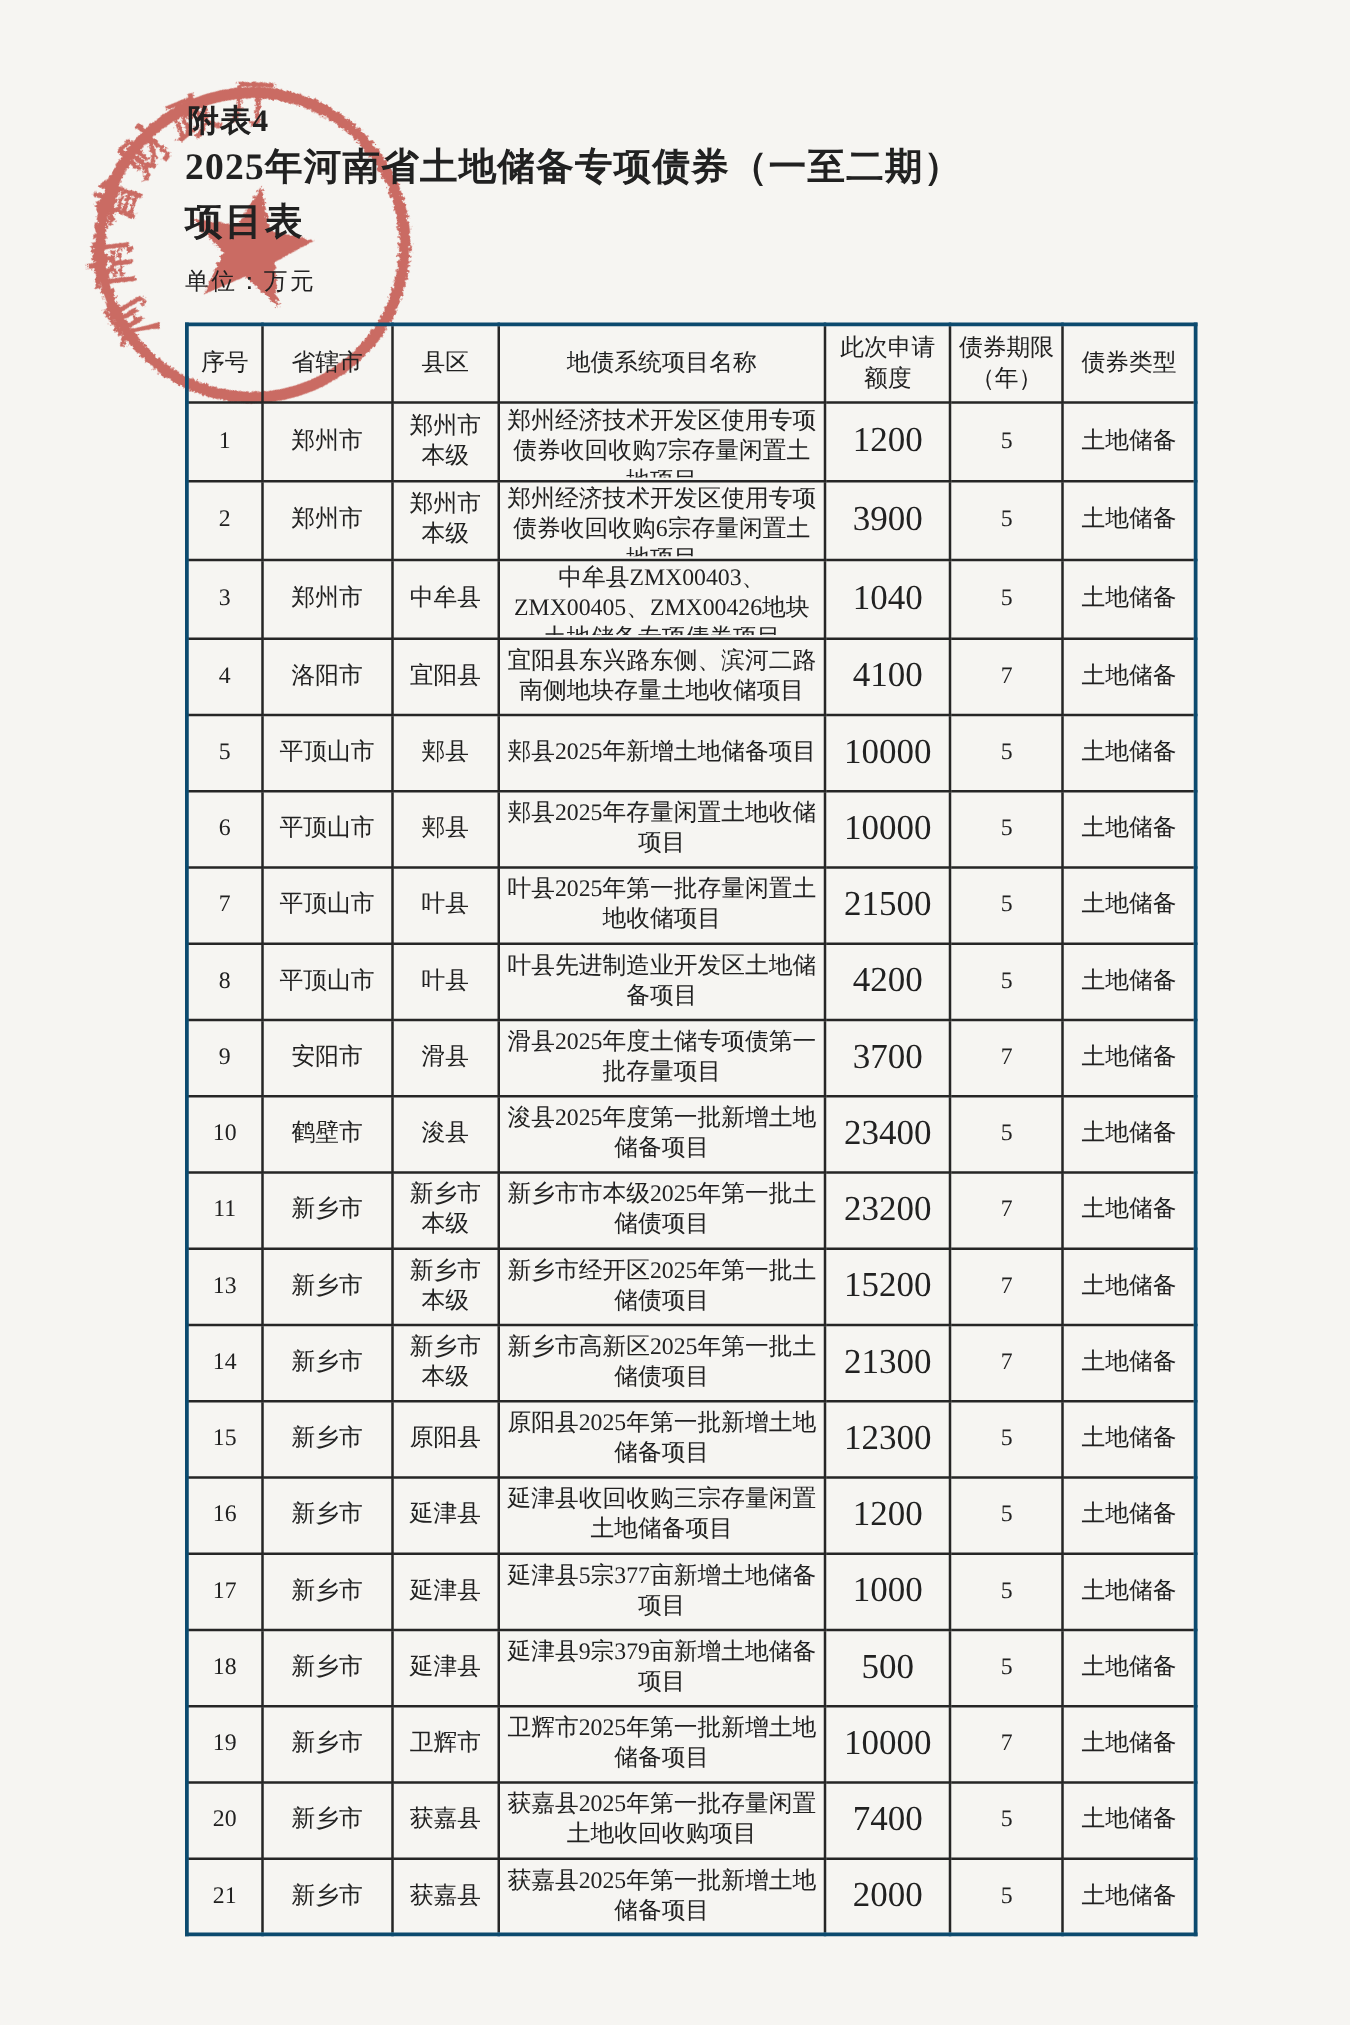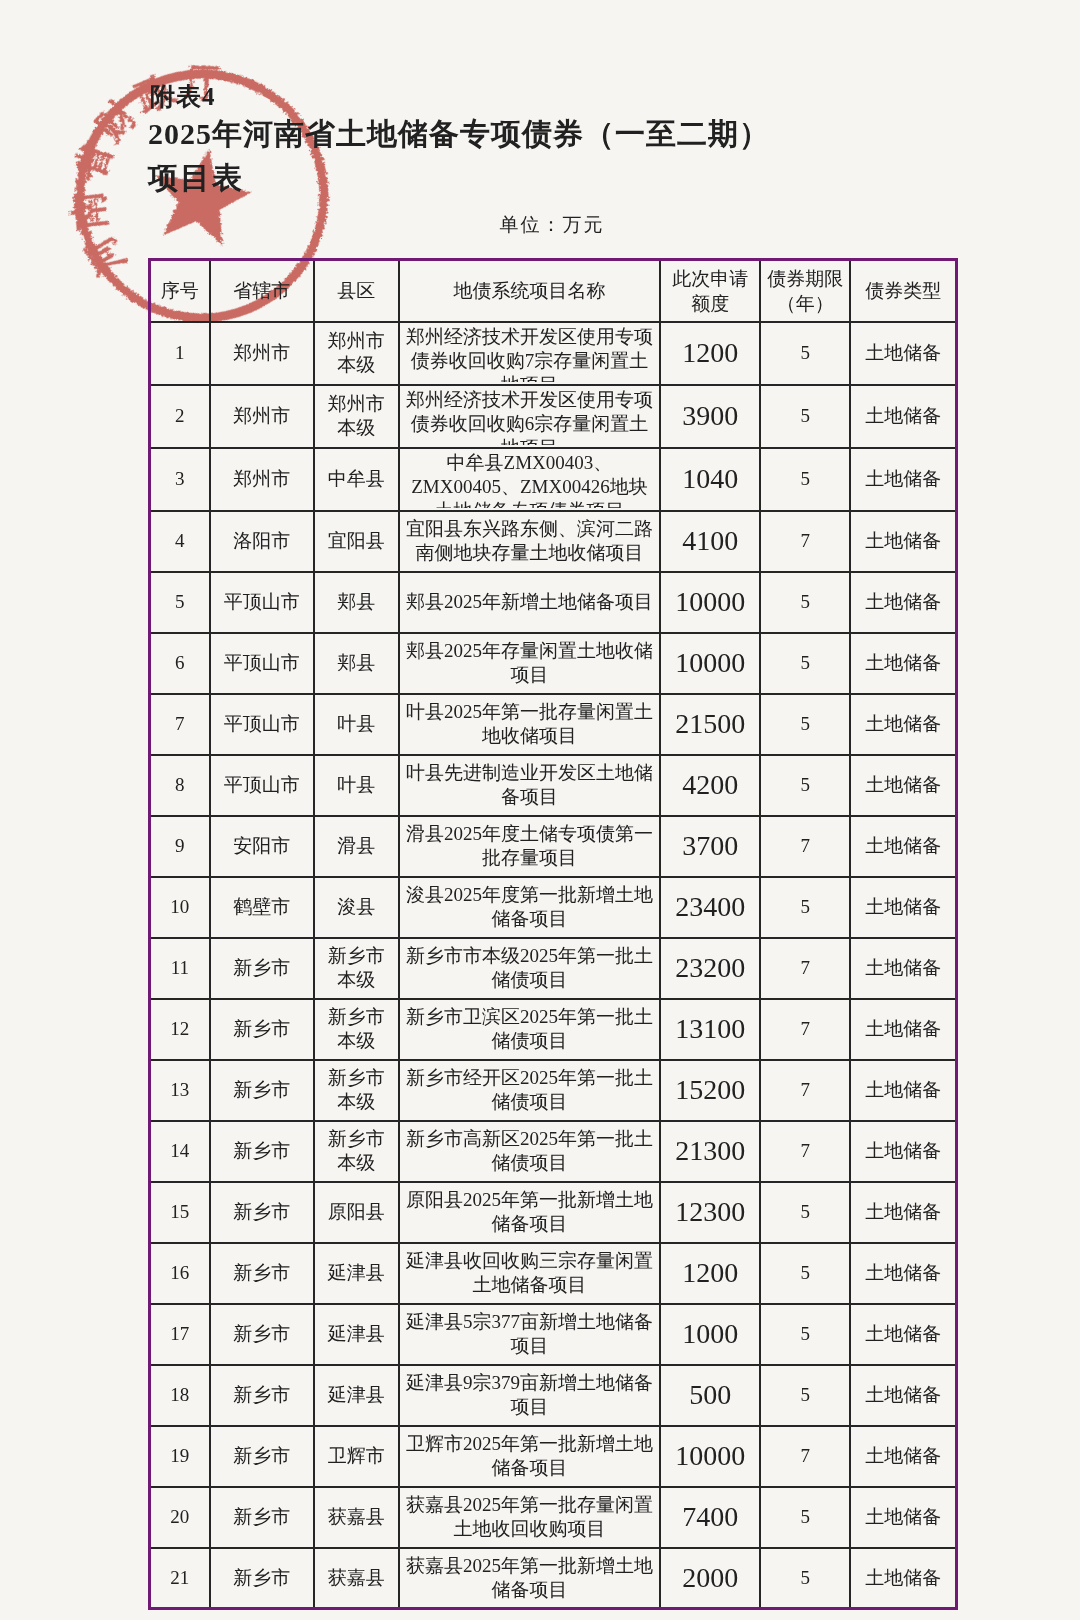--- a/index.html
+++ b/index.html
@@ -18,39 +18,39 @@
     font-size:25px;font-weight:bold;letter-spacing:1px;
   }
   .title-block{
     position:absolute;left:148px;top:112px;width:810px;
     font-weight:bold;
   }
   .title-line1{font-size:30px;line-height:44px;letter-spacing:1px;}
   .title-line2{font-size:30px;line-height:44px;letter-spacing:2px;font-family:Liberation Serif, serif;}
   .unit{
     position:absolute;left:148px;top:212px;width:808px;
-    text-align:center;font-size:19px;letter-spacing:2px;
+    text-align:left;font-size:19px;letter-spacing:2px;
   }
 
   table.projects{
     position:absolute;left:148px;top:258px;
     width:810px;
     border-collapse:collapse;
     table-layout:fixed;
     background:transparent;
   }
   table.projects th, table.projects td{
     border:2px solid #262626;
     text-align:center;
     vertical-align:middle;
     padding:2px 4px;
     font-weight:normal;
     overflow:hidden;
   }
-  table.projects{border:3px solid #701a75;}
+  table.projects{border:3px solid #0c4a6e;}
   thead tr{height:62px;}
   tbody tr{height:61px;}
   th{font-size:19px;line-height:25px;}
   td{font-size:19px;line-height:24px;}
   td[data-name="county-cell"]{padding:2px 9px;border-radius:10px;}
   td[data-name="project-name-cell"]{padding:0 10px;vertical-align:middle;}
   .pname{
     max-height:57px;
     overflow:hidden;
     font-size:19px;
@@ -234,31 +234,20 @@
           <td data-name="city-cell">新乡市</td>
           <td data-name="county-cell">新乡市本级</td>
           <td data-name="project-name-cell">
             <div class="pname" data-name="project-name-text">新乡市市本级2025年第一批土储债项目</div>
           </td>
           <td data-name="amount-cell">23200</td>
           <td data-name="term-cell">7</td>
           <td data-name="bond-type-cell">土地储备</td>
         </tr>
         <tr data-name="table-row">
-          <td data-name="row-number-cell">12</td>
-          <td data-name="city-cell">新乡市</td>
-          <td data-name="county-cell">新乡市本级</td>
-          <td data-name="project-name-cell">
-            <div class="pname" data-name="project-name-text">新乡市卫滨区2025年第一批土储债项目</div>
-          </td>
-          <td data-name="amount-cell">13100</td>
-          <td data-name="term-cell">7</td>
-          <td data-name="bond-type-cell">土地储备</td>
-        </tr>
-        <tr data-name="table-row">
           <td data-name="row-number-cell">13</td>
           <td data-name="city-cell">新乡市</td>
           <td data-name="county-cell">新乡市本级</td>
           <td data-name="project-name-cell">
             <div class="pname" data-name="project-name-text">新乡市经开区2025年第一批土储债项目</div>
           </td>
           <td data-name="amount-cell">15200</td>
           <td data-name="term-cell">7</td>
           <td data-name="bond-type-cell">土地储备</td>
         </tr>

